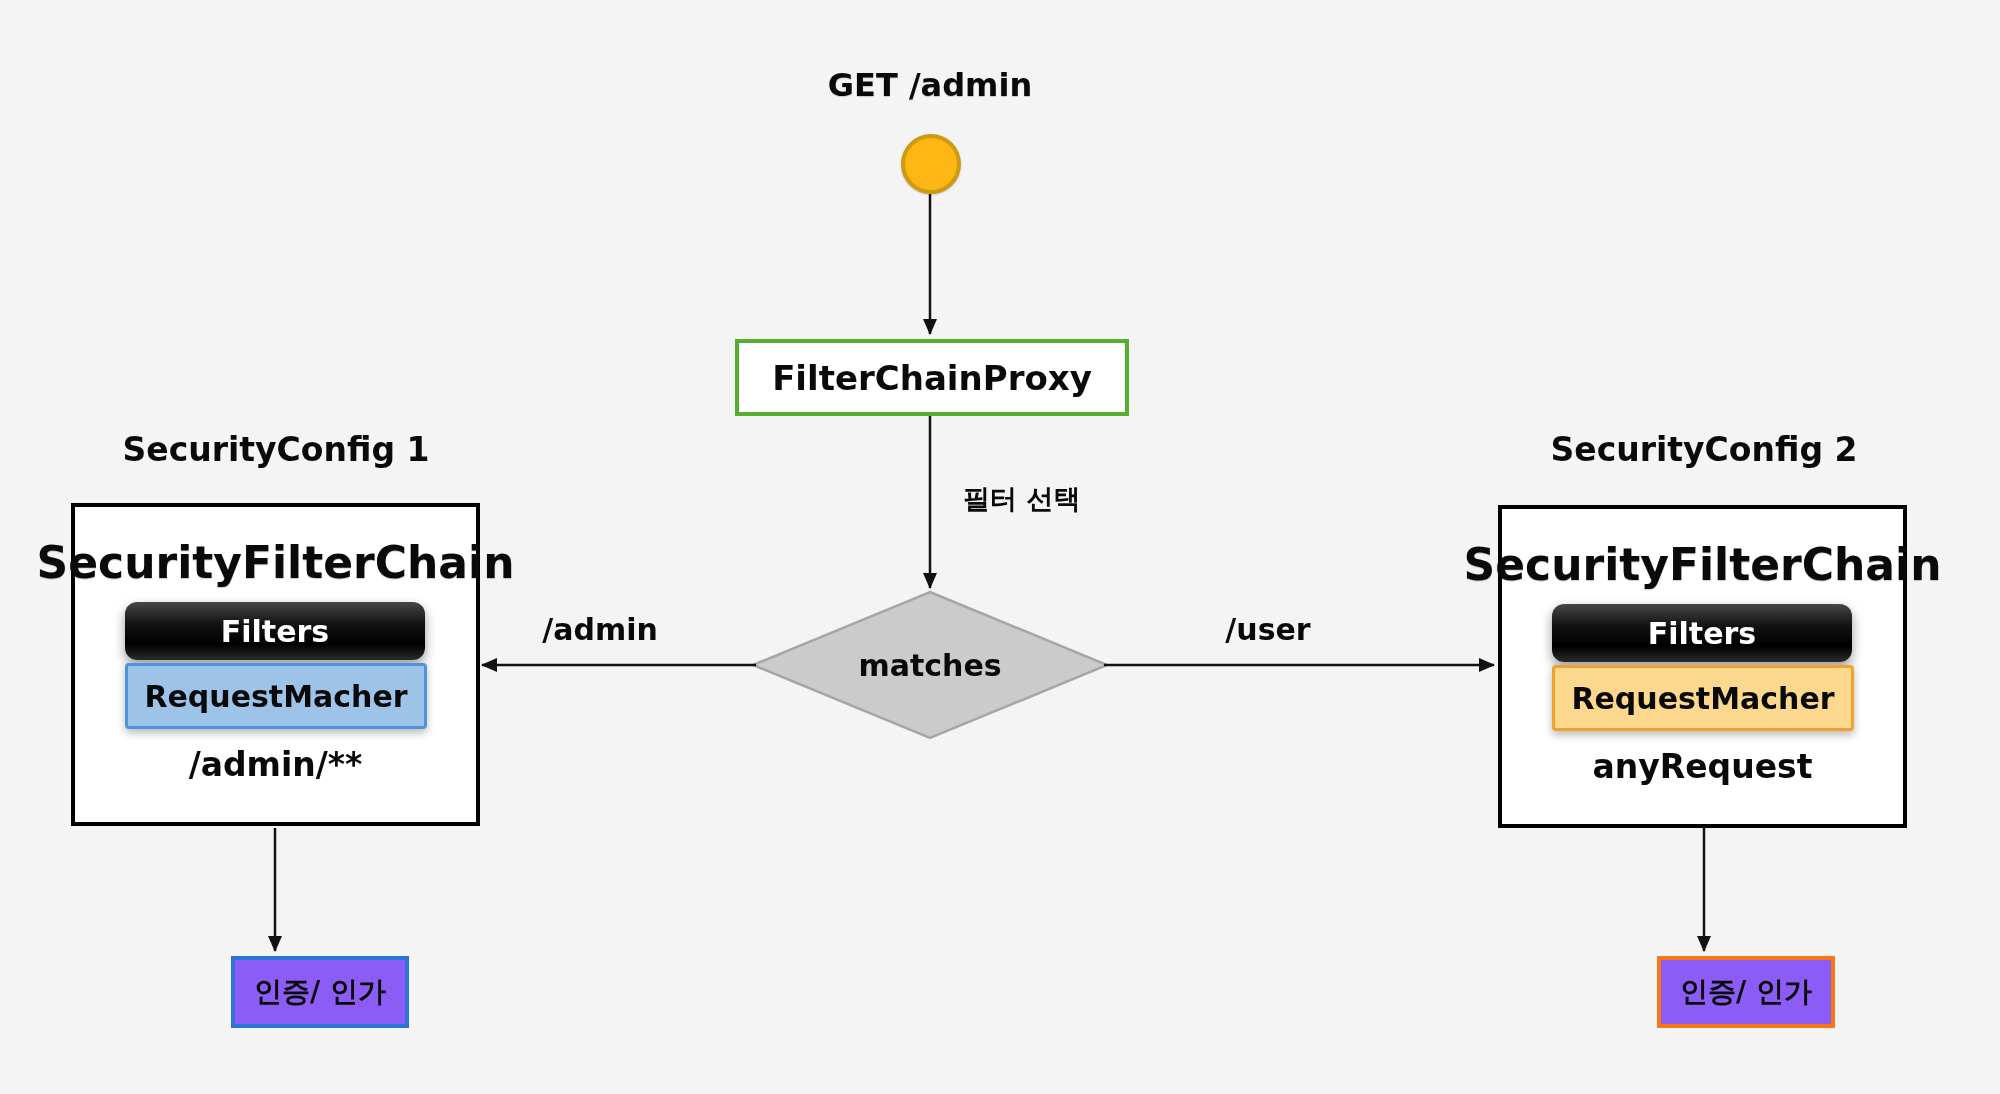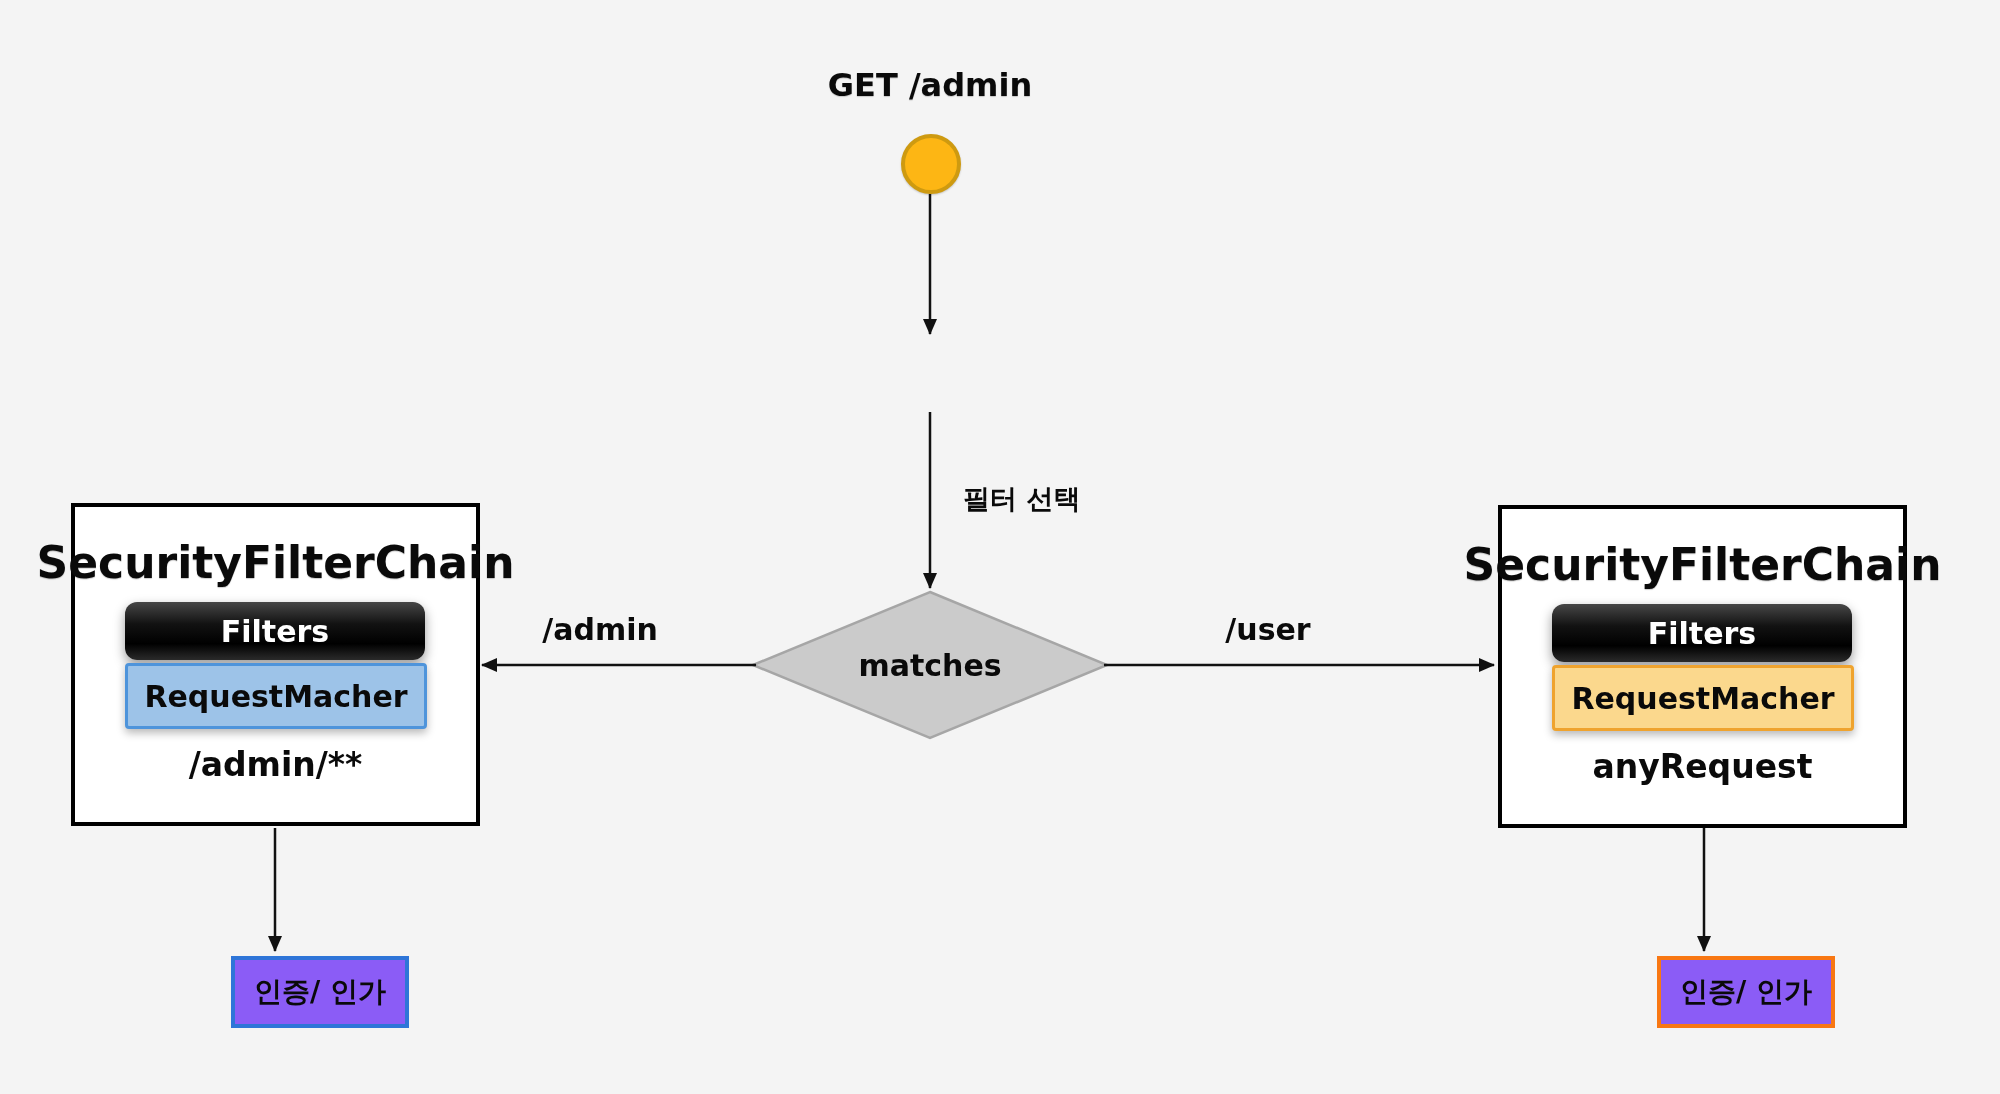--- a/index.html
+++ b/index.html
@@ -69,40 +69,45 @@
     <polygon points="930,592 1107,665 930,738 753,665" fill="#CBCBCB" stroke="#A6A6A6" stroke-width="2.5"></polygon>
     <line x1="756" y1="665" x2="482" y2="665" stroke="#111" stroke-width="2.5" marker-end="url(#ah)"></line>
     <line x1="1104" y1="665" x2="1494" y2="665" stroke="#111" stroke-width="2.5" marker-end="url(#ah)"></line>
     <line x1="275" y1="828" x2="275" y2="951" stroke="#111" stroke-width="2.5" marker-end="url(#ah)"></line>
     <line x1="1704" y1="828" x2="1704" y2="951" stroke="#111" stroke-width="2.5" marker-end="url(#ah)"></line>
   </svg>
 
   <div class="abs req-label">GET /admin</div>
   <div class="abs start-circle"></div>
 
+  <div class="abs ctr proxy-box">
+    <span>FilterChainProxy</span>
+  </div>
   <div class="abs filter-select">필터 선택</div>
 
   <div class="abs matches-label">matches</div>
   <div class="abs branch-label branch-admin">/admin</div>
   <div class="abs branch-label branch-user">/user</div>
 
+  <div class="abs cfg-title cfg-title-1">SecurityConfig 1</div>
   <div class="abs cfg-box cfg-box-1">
     <div class="abs chain-label">SecurityFilterChain</div>
     <div class="abs ctr filters-bar">
       <span>Filters</span>
     </div>
     <div class="abs ctr matcher-bar matcher-blue">
       <span>RequestMacher</span>
     </div>
     <div class="abs pattern-label">/admin/**</div>
   </div>
   <div class="abs ctr outcome-box outcome-1">
     <span>인증/ 인가</span>
   </div>
 
+  <div class="abs cfg-title cfg-title-2">SecurityConfig 2</div>
   <div class="abs cfg-box cfg-box-2">
     <div class="abs chain-label">SecurityFilterChain</div>
     <div class="abs ctr filters-bar">
       <span>Filters</span>
     </div>
     <div class="abs ctr matcher-bar matcher-amber">
       <span>RequestMacher</span>
     </div>
     <div class="abs pattern-label">anyRequest</div>
   </div>

